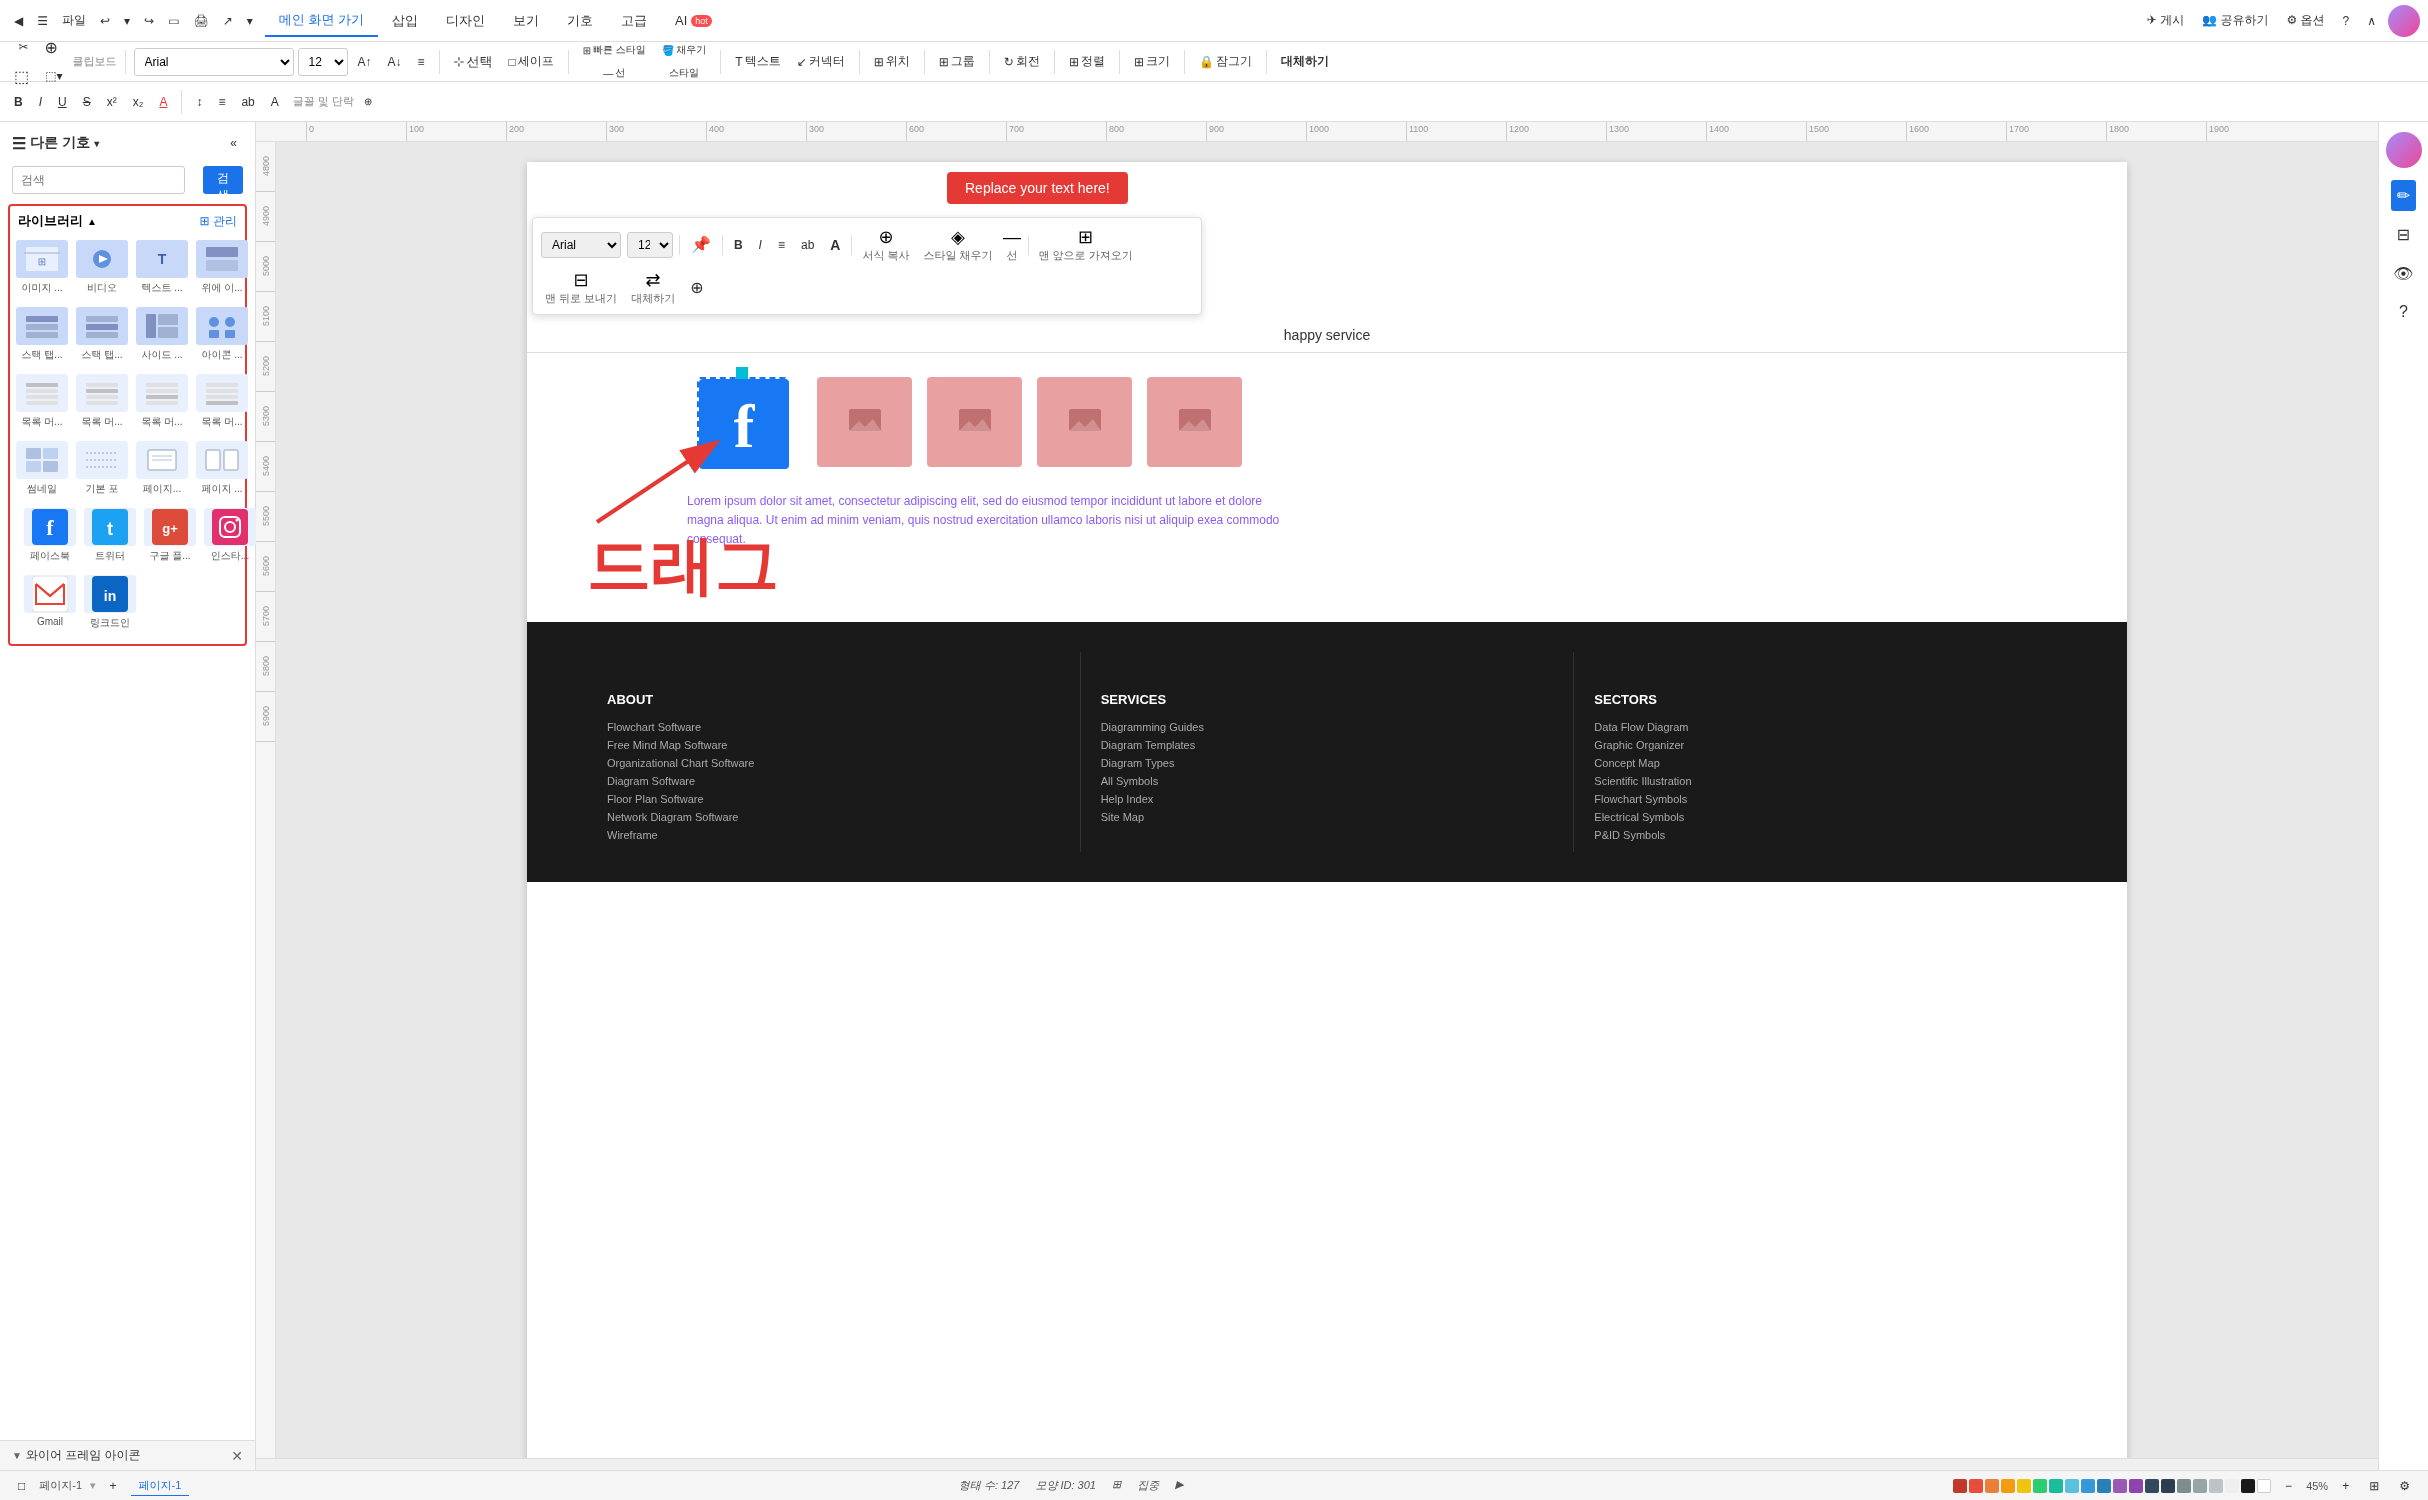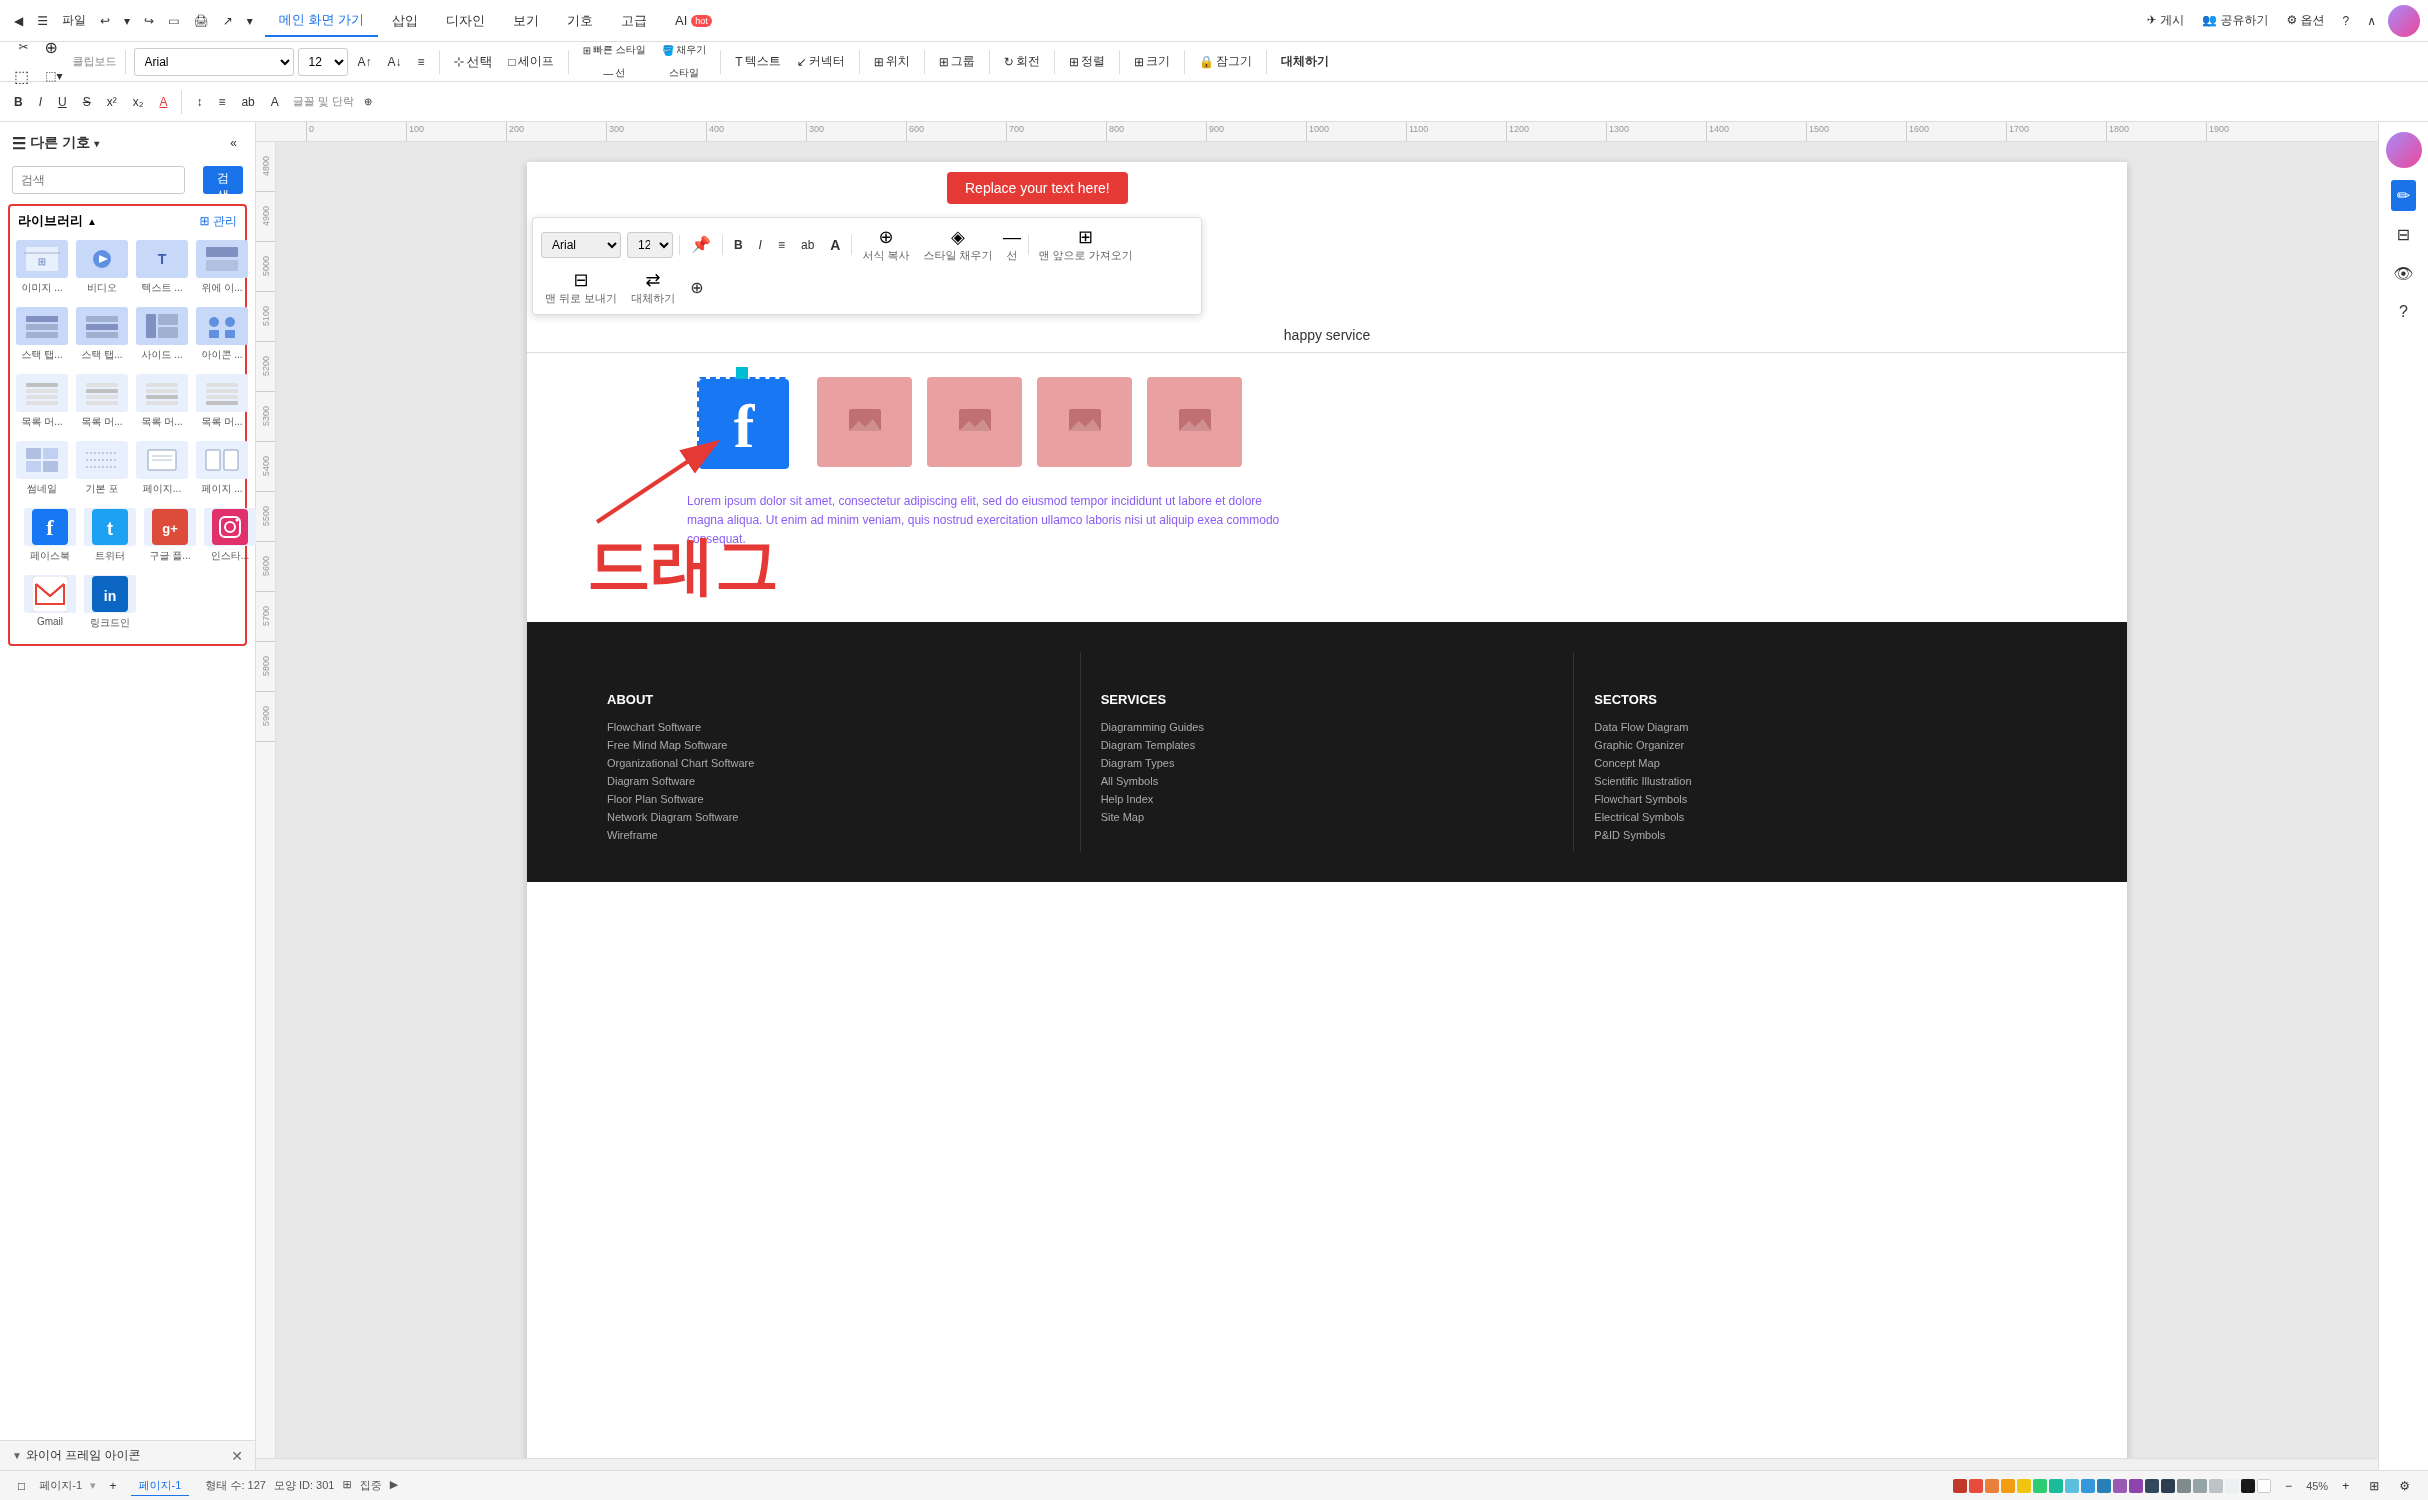--- a/index.html
+++ b/index.html
@@ -110,21 +110,21 @@
     .footer-divider { width: 1px; background: #333; margin: 0 20px; }
 
     
     .right-panel { width: 50px; background: #fff; border-left: 1px solid #ddd; display: flex; flex-direction: column; align-items: center; padding-top: 10px; gap: 8px; flex-shrink: 0; }
     .rp-btn { background: none; border: none; cursor: pointer; padding: 6px; border-radius: 3px; font-size: 16px; color: #333; }
     .rp-btn.active { background: #1a73e8; color: white; }
 
     
     .status-bar { height: 30px; background: #f5f5f5; border-top: 1px solid #ddd; display: flex; align-items: center; padding: 0 12px; gap: 16px; font-size: 11px; color: #555; }
     .status-left { display: flex; align-items: center; gap: 8px; }
-    .status-center { flex: 1; display: flex; justify-content: flex-start; gap: 8px; }
+    .status-center { flex: 1; display: flex; justify-content: center; gap: 16px; font-style: italic; }
     .status-right { display: flex; align-items: center; gap: 8px; }
     .page-tab-inactive { padding: 2px 8px; font-size: 11px; cursor: pointer; color: #1a73e8; border-bottom: 1px solid #1a73e8; }
 
     .color-palette { display: flex; gap: 2px; align-items: center; }
     .color-swatch { width: 14px; height: 14px; border-radius: 2px; cursor: pointer; }
 
     
     ::-webkit-scrollbar { width: 6px; height: 6px; }
     ::-webkit-scrollbar-thumb { background: #ccc; border-radius: 3px; }
 

